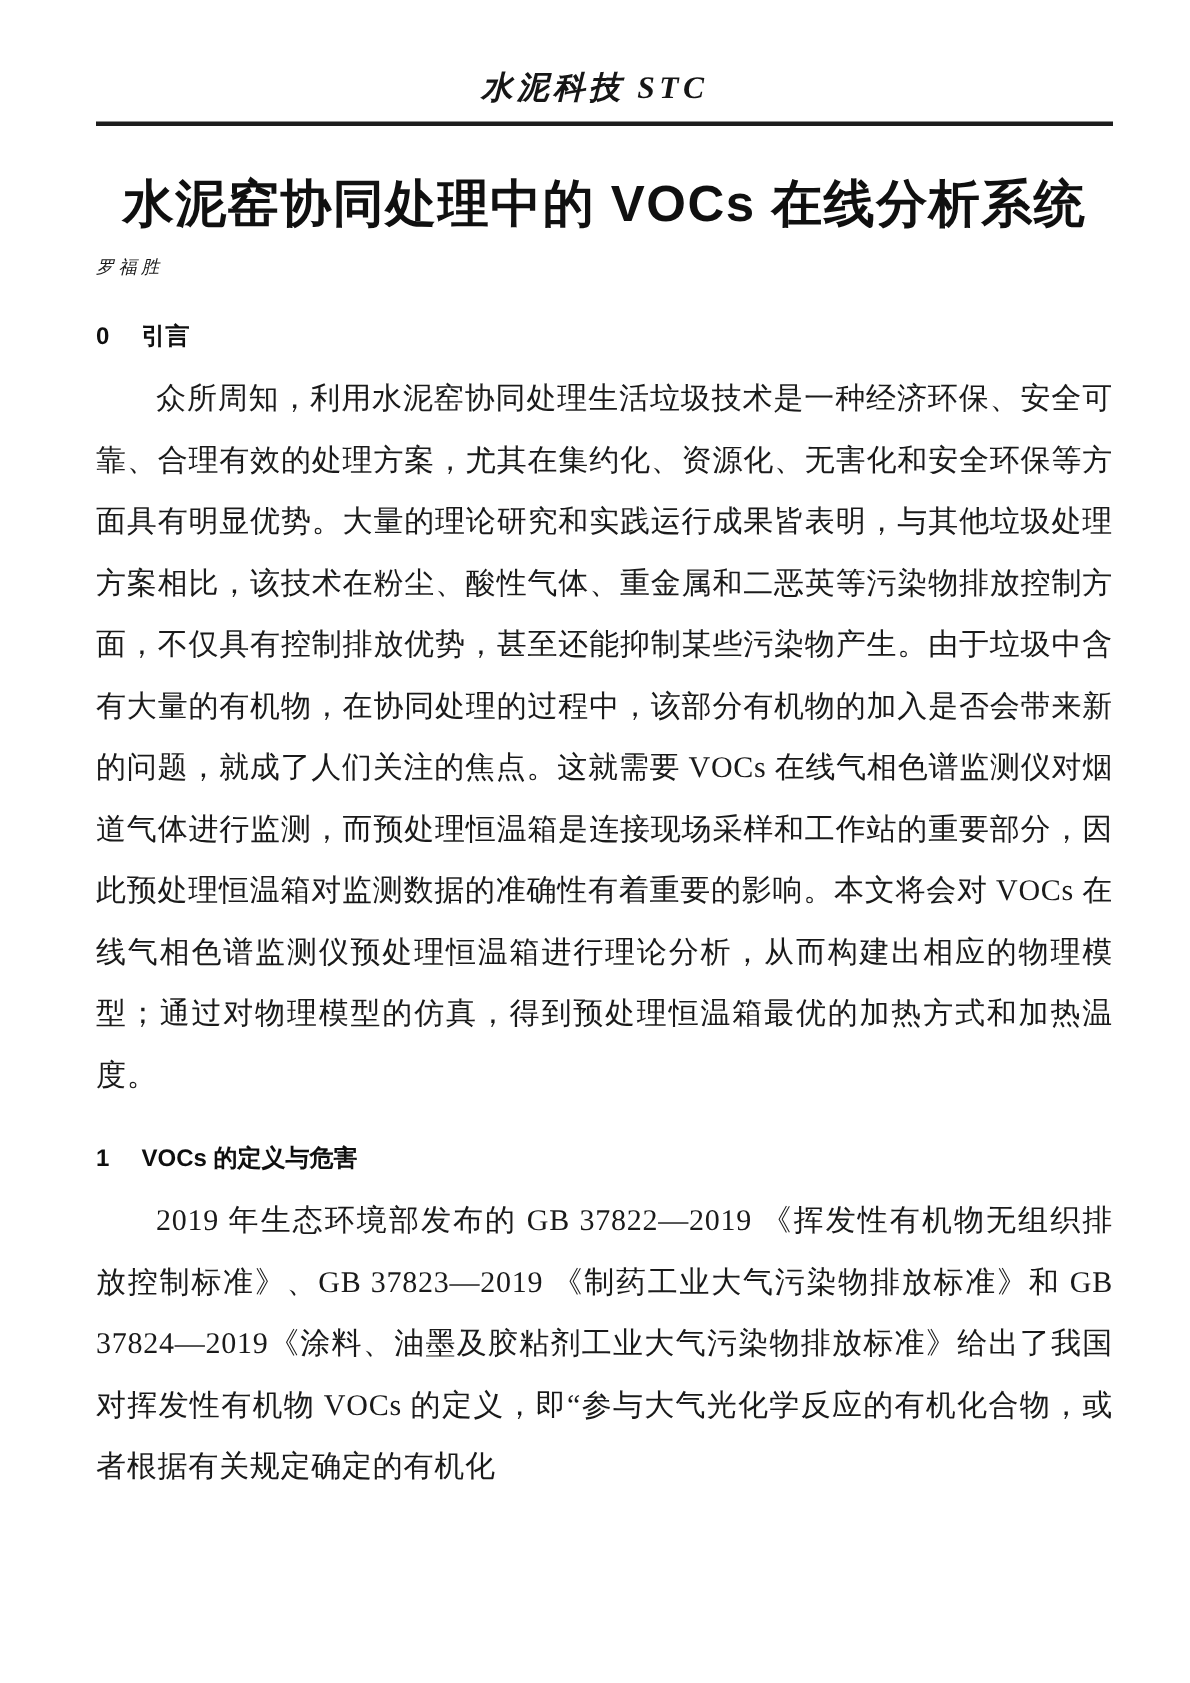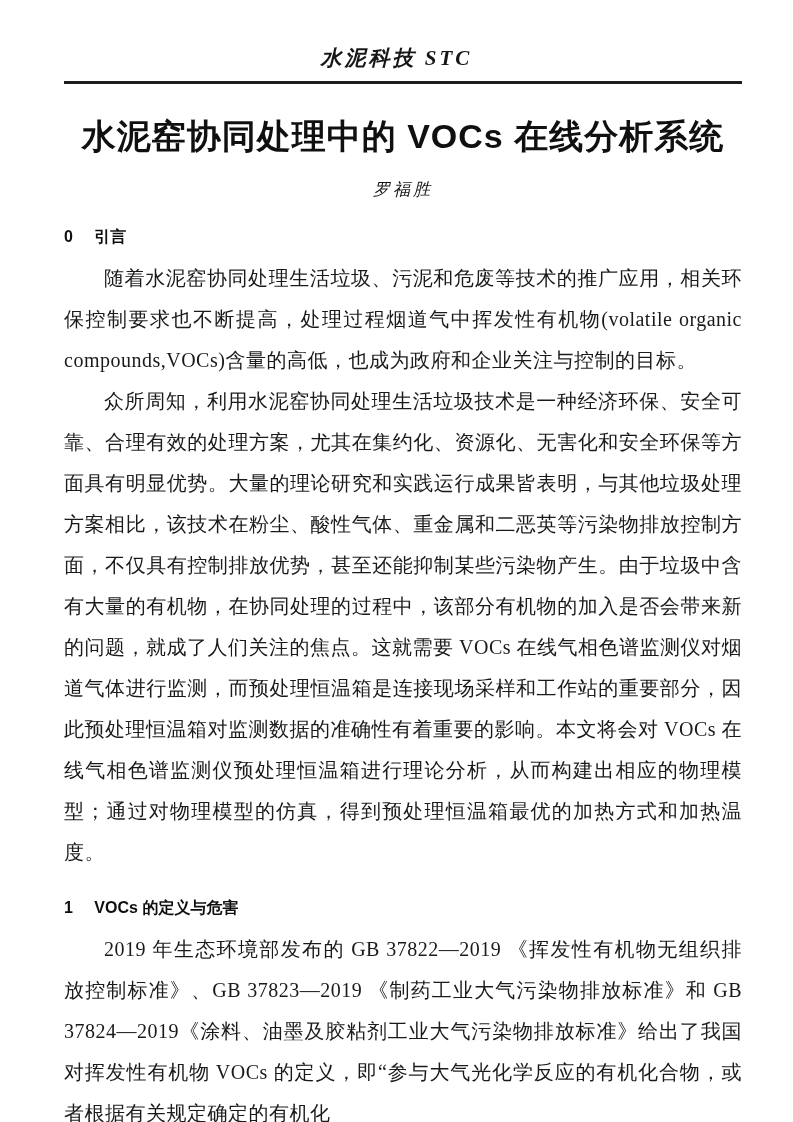--- a/index.html
+++ b/index.html
@@ -42,24 +42,23 @@
     text-align: center;
     font-family: "Liberation Sans", "DejaVu Sans", sans-serif;
     font-weight: bold;
     font-size: 34px;
     line-height: 44px;
     letter-spacing: 1px;
     color: #101010;
   }
   .title-line { display: block; }
   .author {
-    margin-top: 20px;
-    text-align: center;
+    margin-top: 8px;
     font-style: italic;
-    font-size: 17px;
+    font-size: 12px;
     line-height: 24px;
     letter-spacing: 3px;
   }
   .affiliation {
     margin-top: 4px;
     text-align: center;
     font-style: italic;
     font-size: 18px;
     line-height: 27px;
     letter-spacing: 1px;
@@ -126,21 +125,20 @@
     </h1>
 
     <div class="author">罗福胜</div>
 
 
     <section>
       <h2 class="sec-heading">
         <span class="sec-num">0</span>
         <span class="sec-title">引言</span>
       </h2>
-      <p class="body-p">随着水泥窑协同处理生活垃圾、污泥和危废等技术的推广应用，相关环保控制要求也不断提高，处理过程烟道气中挥发性有机物(volatile organic compounds,VOCs)含量的高低，也成为政府和企业关注与控制的目标。</p>
       <p class="body-p">众所周知，利用水泥窑协同处理生活垃圾技术是一种经济环保、安全可靠、合理有效的处理方案，尤其在集约化、资源化、无害化和安全环保等方面具有明显优势。大量的理论研究和实践运行成果皆表明，与其他垃圾处理方案相比，该技术在粉尘、酸性气体、重金属和二恶英等污染物排放控制方面，不仅具有控制排放优势，甚至还能抑制某些污染物产生。由于垃圾中含有大量的有机物，在协同处理的过程中，该部分有机物的加入是否会带来新的问题，就成了人们关注的焦点。这就需要 VOCs 在线气相色谱监测仪对烟道气体进行监测，而预处理恒温箱是连接现场采样和工作站的重要部分，因此预处理恒温箱对监测数据的准确性有着重要的影响。本文将会对 VOCs 在线气相色谱监测仪预处理恒温箱进行理论分析，从而构建出相应的物理模型；通过对物理模型的仿真，得到预处理恒温箱最优的加热方式和加热温度。</p>
     </section>
 
     <section>
       <h2 class="sec-heading">
         <span class="sec-num">1</span>
         <span class="sec-title">VOCs 的定义与危害</span>
       </h2>
       <p class="body-p">2019 年生态环境部发布的 GB 37822—2019 《挥发性有机物无组织排放控制标准》、GB 37823—2019 《制药工业大气污染物排放标准》和 GB 37824—2019《涂料、油墨及胶粘剂工业大气污染物排放标准》给出了我国对挥发性有机物 VOCs 的定义，即“参与大气光化学反应的有机化合物，或者根据有关规定确定的有机化</p>
     </section>

